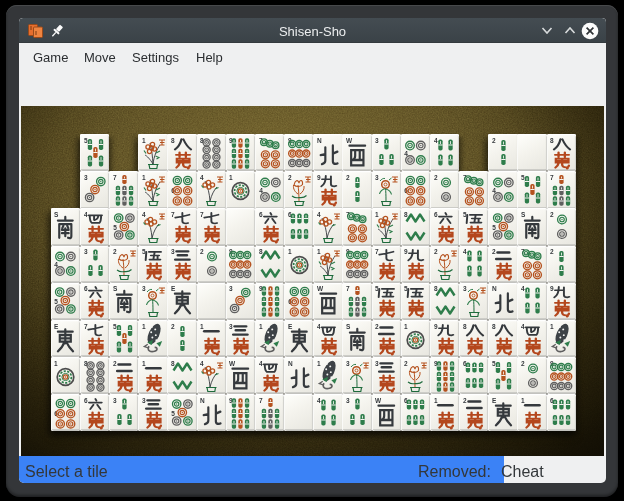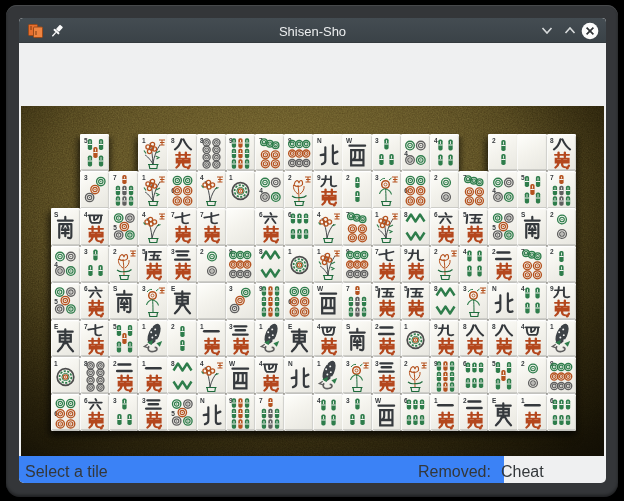--- a/index.html
+++ b/index.html
@@ -41,20 +41,26 @@
         <path d="M1.5,2 L6,7 L10.5,2" fill="none" stroke="#d7dadb" stroke-width="1.6"></path>
       </svg>
     <svg class="ticon" style="left:545px;top:8px" width="12" height="9" viewBox="0 0 12 9">
         <path d="M1.5,7 L6,2 L10.5,7" fill="none" stroke="#d7dadb" stroke-width="1.6"></path>
       </svg>
     <svg class="ticon" style="left:562px;top:3.5px" width="18" height="18" viewBox="0 0 18 18">
       <circle cx="9" cy="9" r="8.3" fill="#fcfcfc"></circle>
         <path d="M5.6,5.6 L12.4,12.4 M12.4,5.6 L5.6,12.4" stroke="#2f3336" stroke-width="1.7"></path>
     </svg>
   </div>
+  <div id="menubar">
+    <span style="left:14px">Game</span>
+      <span style="left:65px">Move</span>
+      <span style="left:113px">Settings</span>
+      <span style="left:177px">Help</span>
+  </div>
   <div id="game">
     <svg width="583" height="350" style="position:absolute;left:0;top:0;opacity:0.62;-webkit-mask-image:radial-gradient(ellipse 470px 350px at 265px 95px, rgba(0,0,0,1) 0%, rgba(0,0,0,.8) 45%, rgba(0,0,0,.3) 75%, rgba(0,0,0,.08) 100%);mask-image:radial-gradient(ellipse 470px 350px at 265px 95px, rgba(0,0,0,1) 0%, rgba(0,0,0,.8) 45%, rgba(0,0,0,.3) 75%, rgba(0,0,0,.08) 100%)">
       <filter id="noise">
           <feTurbulence type="fractalNoise" baseFrequency="0.8" numOctaves="3"></feTurbulence>
         <feColorMatrix type="matrix" values="0 0 0 0 0.32  0 0 0 0 0.26  0 0 0 0 0.07  0 0 0 1.1 -0.05"></feColorMatrix>
         </filter>
       <rect width="583" height="350" filter="url(#noise)"></rect>
     </svg>
     <div id="vig" style="position:absolute;left:0;top:0;width:583px;height:350px;
       background:radial-gradient(ellipse 500px 360px at 268px 100px, rgba(0,0,0,0) 0%, rgba(0,0,0,0) 50%, rgba(15,12,3,0.45) 82%, rgba(8,6,2,0.72) 100%);"></div>

